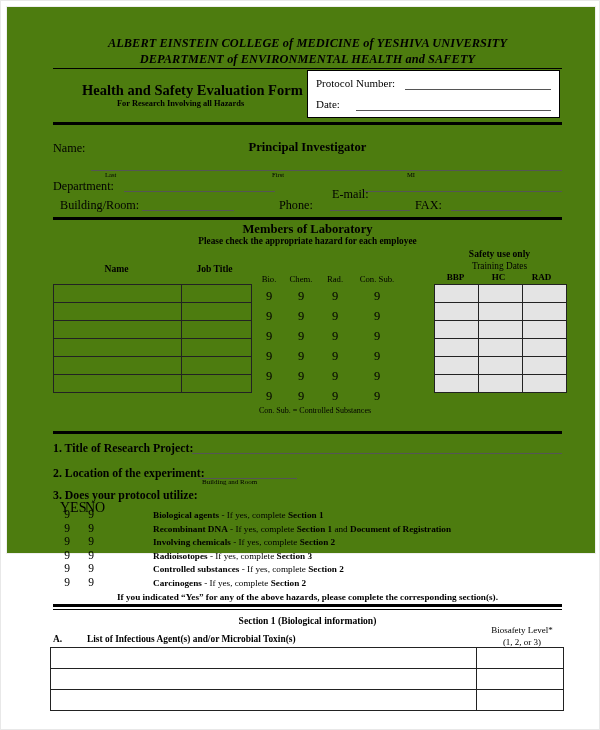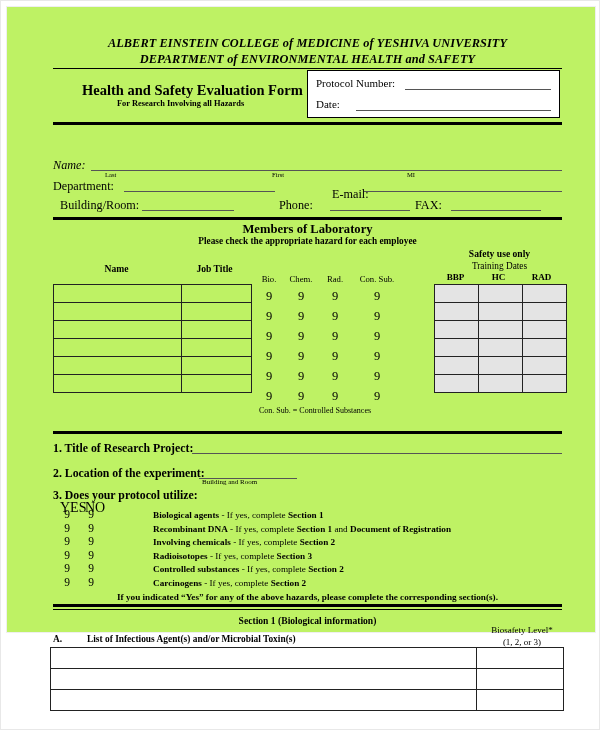--- a/index.html
+++ b/index.html
@@ -20,22 +20,22 @@
     height: 730px;
     box-sizing: border-box;
     background: #ffffff;
     border: 1px solid #e8e8e8;
   }
   .sheet {
     position: absolute;
     left: 5px;
     top: 5px;
     width: 590px;
-    height: 627px;
-    background: #bef264;
+    height: 548px;
+    background: #4d7c0f;
     border: 1px solid #efefef;
     box-sizing: border-box;
   }
 
   
   .rule {
     position: absolute;
     left: 46px;
     width: 509px;
     background: #000;
@@ -235,22 +235,23 @@
 
   <div class="protobox">
     <div class="proto-lbl" style="left:8px; top:6px;">Protocol Number:</div>
     <div class="dotline" style="left:97px; top:18px; width:146px;"></div>
     <div class="proto-lbl" style="left:8px; top:27px;">Date:</div>
     <div class="dotline" style="left:48px; top:39px; width:195px;"></div>
   </div>
 
   <div class="rule rule-thick" style="top:115px;"></div>
 
-
-  <div class="fld-lbl" style="left:46px; top:151px;font-style:italic;">Name:</div>
+  <div class="sec-head" style="top:133px;">Principal Investigator</div>
+
+  <div class="fld-lbl" style="left:46px; top:134px;">Name:</div>
   <div class="dotline" style="left:84px; top:163px; width:471px;"></div>
   <div class="tiny-lbl" style="left:98px; top:164px; width:40px;">Last</div>
   <div class="tiny-lbl" style="left:265px; top:164px; width:40px;">First</div>
   <div class="tiny-lbl" style="left:400px; top:164px; width:40px;">MI</div>
 
   <div class="fld-lbl" style="left:46px; top:172px;">Department:</div>
   <div class="dotline" style="left:117px; top:184px; width:151px;"></div>
   <div class="fld-lbl" style="left:305px; top:180px;margin-left:20px;">E-mail:</div>
   <div class="dotline" style="left:357px; top:184px; width:198px;"></div>
 

